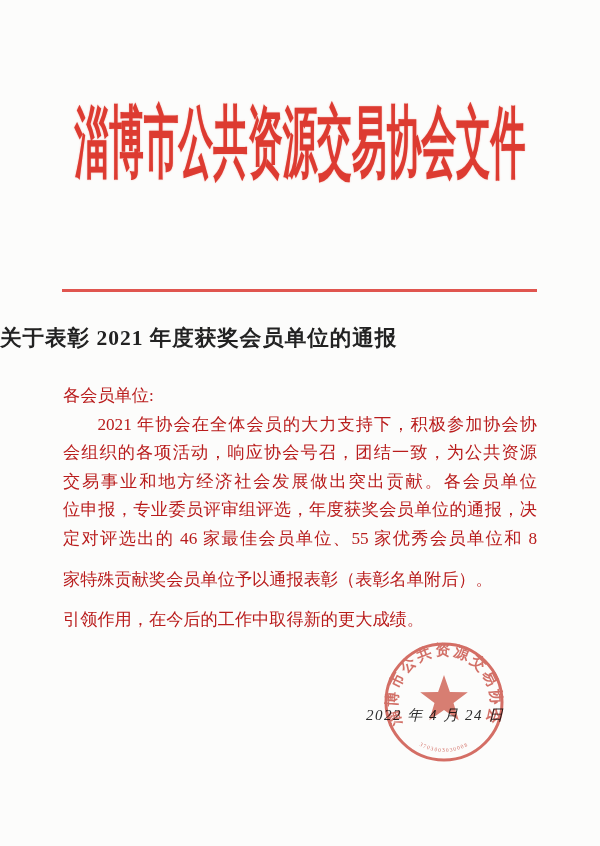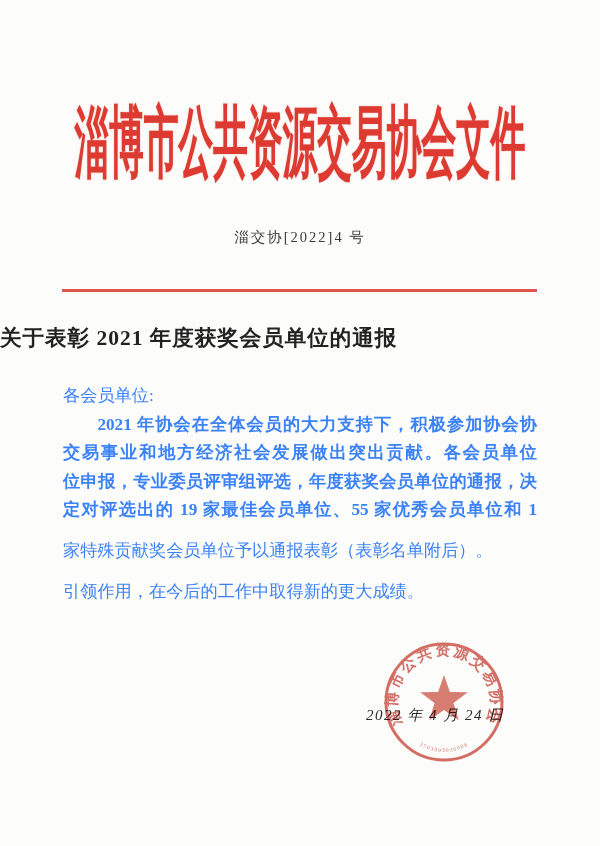--- a/index.html
+++ b/index.html
@@ -64,27 +64,27 @@
     letter-spacing: 1px;
   }
 
   .body-block {
     position: absolute;
     left: 63px;
     top: 382px;
     width: 474px;
     font-size: 17.2px;
     line-height: 28.6px;
-    color: #3b82f6;
+    color: #b91c1c;
   }
   .line {
     text-align: justify;
     white-space: nowrap;
   }
-  .line.just { text-align-last: justify; white-space: normal; font-weight: bold; }
+  .line.just { text-align-last: justify; white-space: normal; }
   .line.indent { text-indent: 2em; }
   .line.end { text-align-last: left; white-space: nowrap; margin-top: 12px; }
 
   .date-line {
     position: absolute;
     left: 366px;
     top: 706px;
     font-size: 15px;
     color: #2e2e2e;
     letter-spacing: 1.5px;
@@ -108,32 +108,32 @@
 </style>
 </head>
 <body>
 
 <div class="page">
 
   <div class="red-header-wrap">
     <span class="red-header-text">淄博市公共资源交易协会文件</span>
   </div>
 
-  <div class="doc-number">淄交协[2022]4 号</div>
 
   <div class="red-line"></div>
 
   <div class="doc-title">关于表彰 2021 年度获奖会员单位的通报</div>
 
   <div class="body-block">
     <div class="line">各会员单位:</div>
     <div class="line just indent">2021 年协会在全体会员的大力支持下，积极参加协会协</div>
+    <div class="line just">会组织的各项活动，响应协会号召，团结一致，为公共资源</div>
     <div class="line just">交易事业和地方经济社会发展做出突出贡献。各会员单位</div>
     <div class="line just">位申报，专业委员评审组评选，年度获奖会员单位的通报，决</div>
-    <div class="line just">定对评选出的 19 家最佳会员单位、55 家优秀会员单位和 1</div>
+    <div class="line just">定对评选出的 46 家最佳会员单位、55 家优秀会员单位和 8</div>
     <div class="line end">家特殊贡献奖会员单位予以通报表彰（表彰名单附后）。</div>
     <div class="line end">引领作用，在今后的工作中取得新的更大成绩。</div>
   </div>
 
   <div class="date-line">2022 年 4 月 24 日</div>
 
   <svg class="seal" viewBox="0 0 160 160">
     <defs>
       <path id="sealTopArc" d="M 39.3 103.5 A 47 47 0 1 1 120.7 103.5" fill="none"></path>
       <path id="sealBottomArc" d="M 41.7 112.1 A 50 50 0 0 0 118.3 112.1" fill="none"></path>

